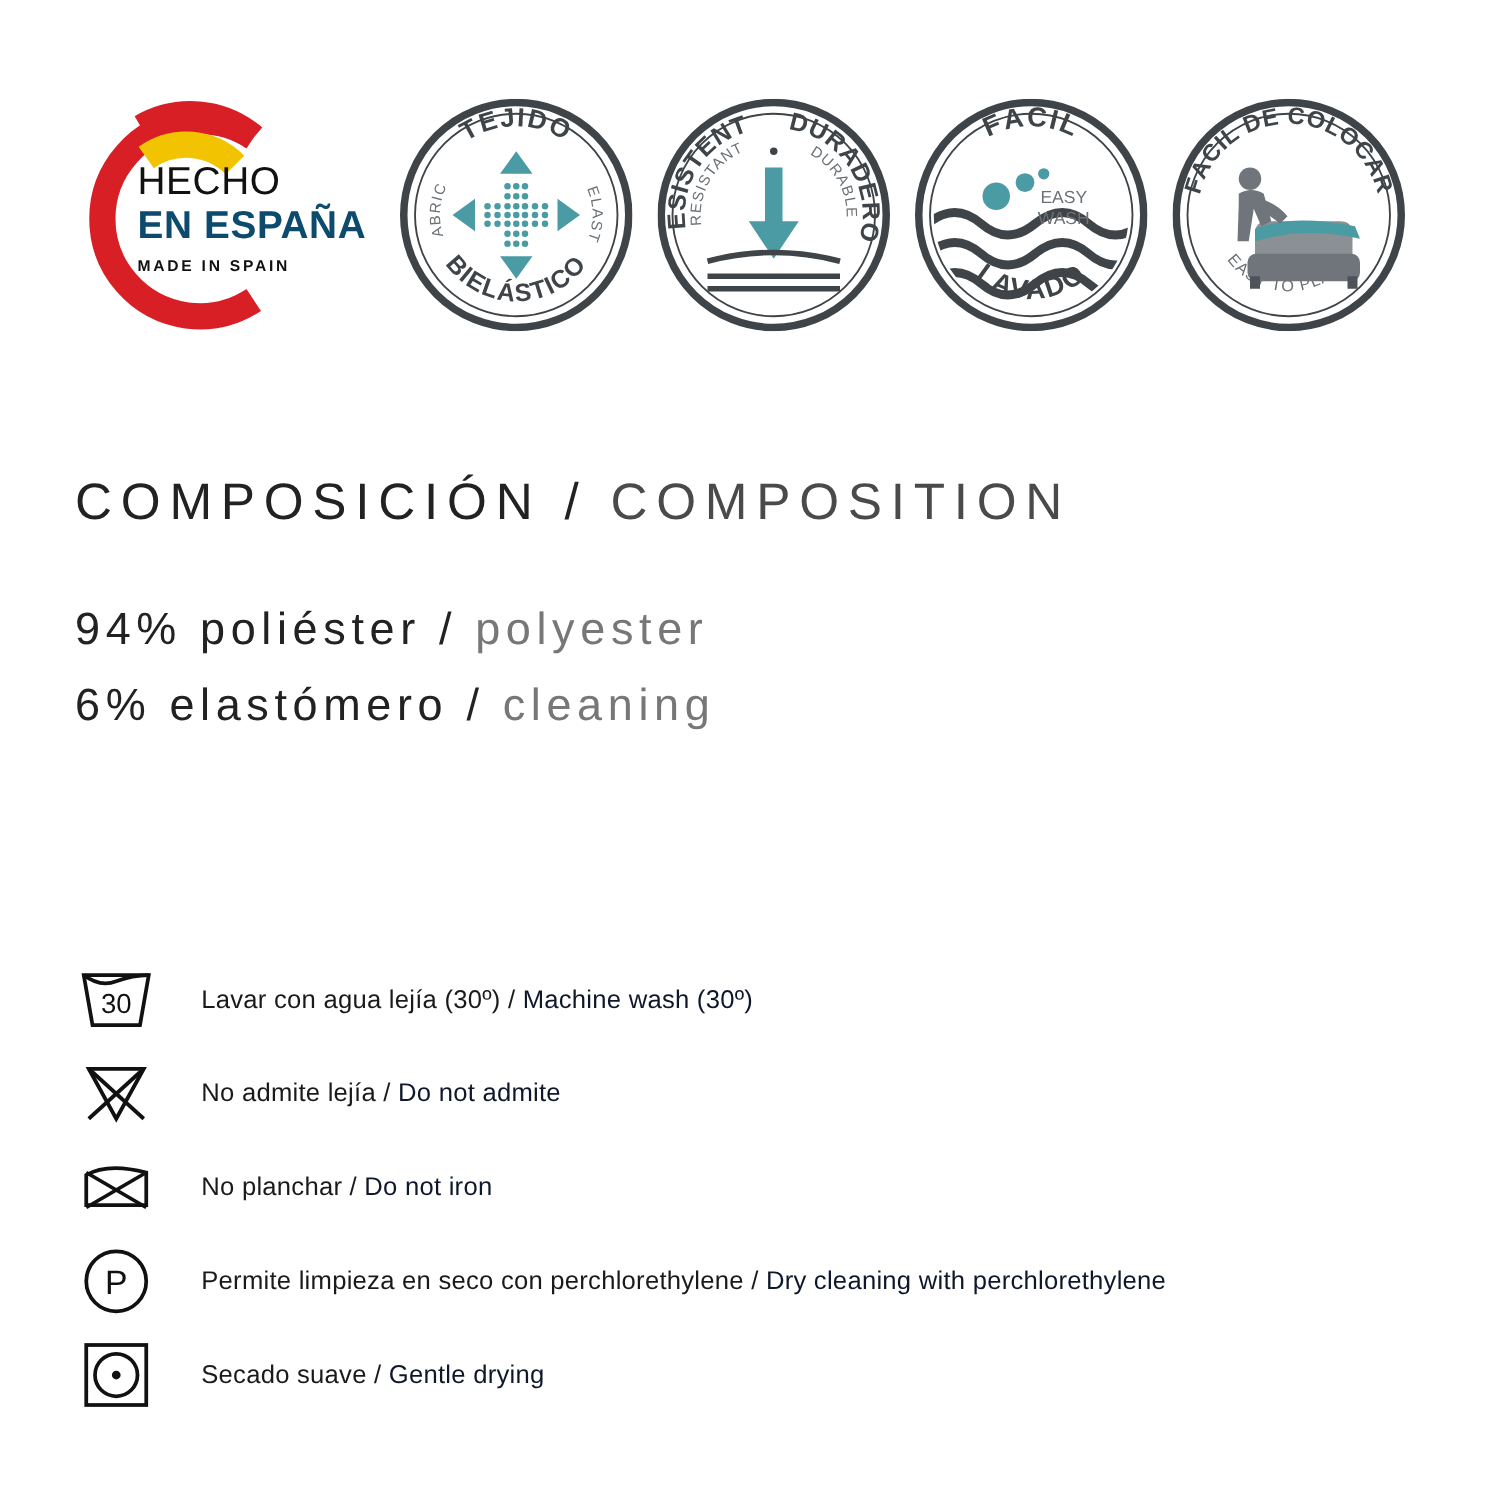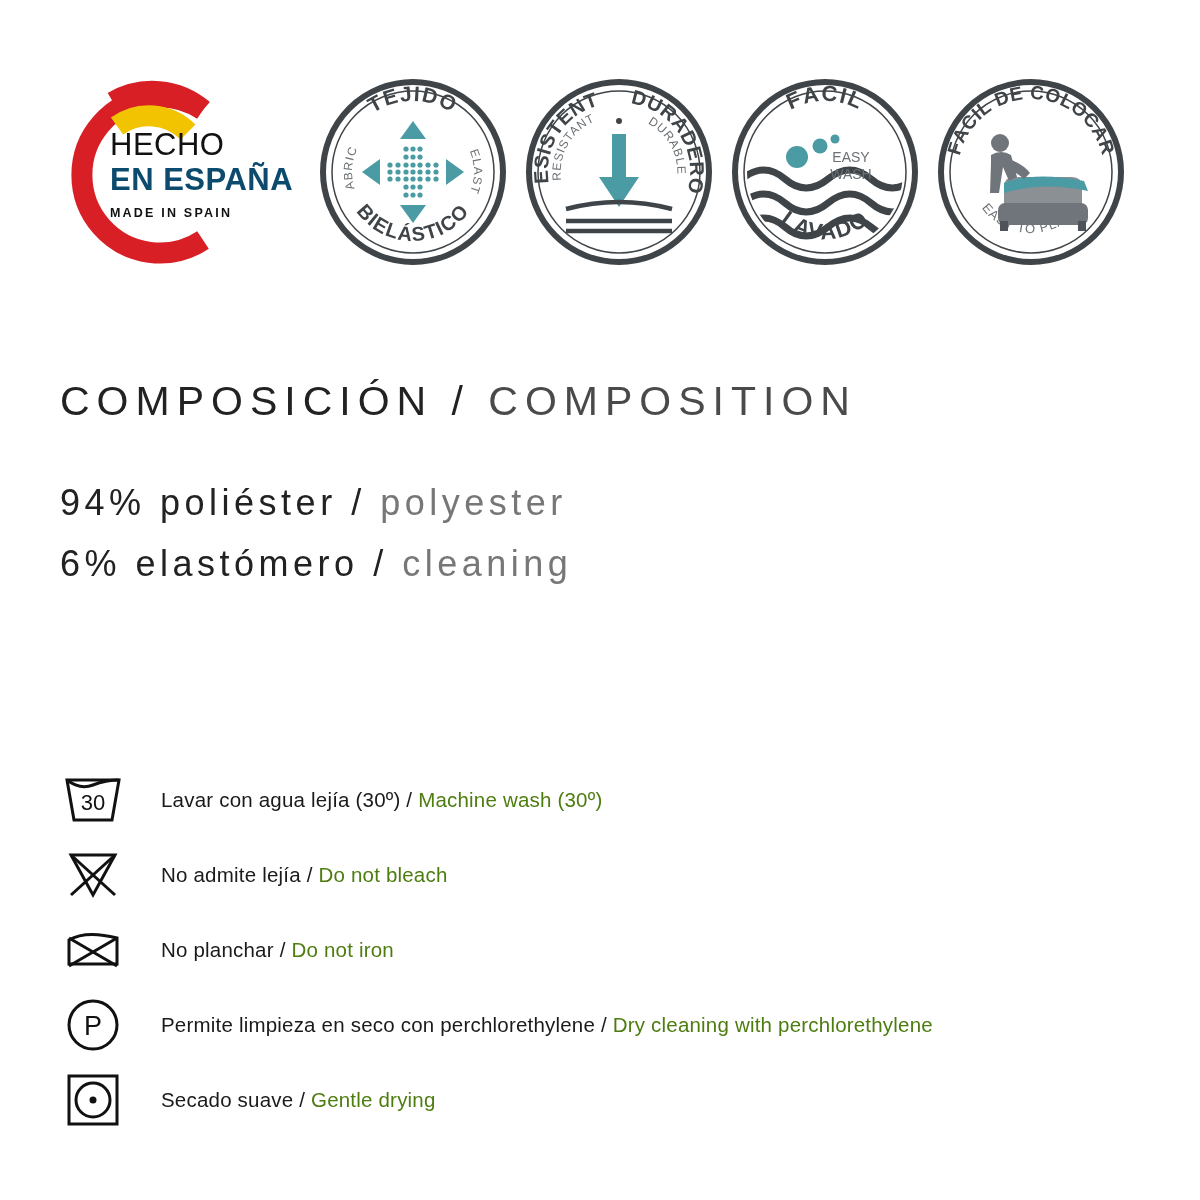--- a/index.html
+++ b/index.html
@@ -129,21 +129,21 @@
     justify-content: center;
   }
   .care-text {
     margin-left: 35px;
     font-size: 20.5px;
     font-weight: 400;
     letter-spacing: 0.2px;
     color: #1a1a1a;
     white-space: nowrap;
   }
-  .care-text .en { color: #4d7c0f; }
+  .care-text .en { color: #0f172a; }
 </style>
 </head>
 <body>
 
 <div class="badge-row">
 
   <div class="spain-badge">
     <div class="arc-wrap">
       <svg width="190" height="190" viewBox="0 0 190 190">
         <path d="M148 30 A 78 78 0 1 0 148 160" fill="none" stroke="#d81f26" stroke-width="21" stroke-linecap="butt"></path>
@@ -356,21 +356,21 @@
 
   <div class="care-row">
     <div class="care-icon">
       <svg width="62" height="52" viewBox="0 0 62 52">
         <path d="M9 6 L53 6 L31 46 Z" fill="none" stroke="#111" stroke-width="3"></path>
         <line x1="9" y1="6" x2="53" y2="46" stroke="#111" stroke-width="3"></line>
         <line x1="53" y1="6" x2="9" y2="46" stroke="#111" stroke-width="3"></line>
       </svg>
     </div>
     <div class="care-text">
-      <span>No admite lejía</span><span> / </span><span class="en">Do not bleach</span>
+      <span>No admite lejía</span><span> / </span><span class="en">Do not admite</span>
     </div>
   </div>
 
   <div class="care-row">
     <div class="care-icon">
       <svg width="62" height="52" viewBox="0 0 62 52">
         <path d="M7 40 L7 16 Q24 6 55 14 L55 40 Z" fill="none" stroke="#111" stroke-width="3"></path>
         <line x1="7" y1="14" x2="55" y2="42" stroke="#111" stroke-width="3"></line>
         <line x1="55" y1="14" x2="7" y2="42" stroke="#111" stroke-width="3"></line>
       </svg>

